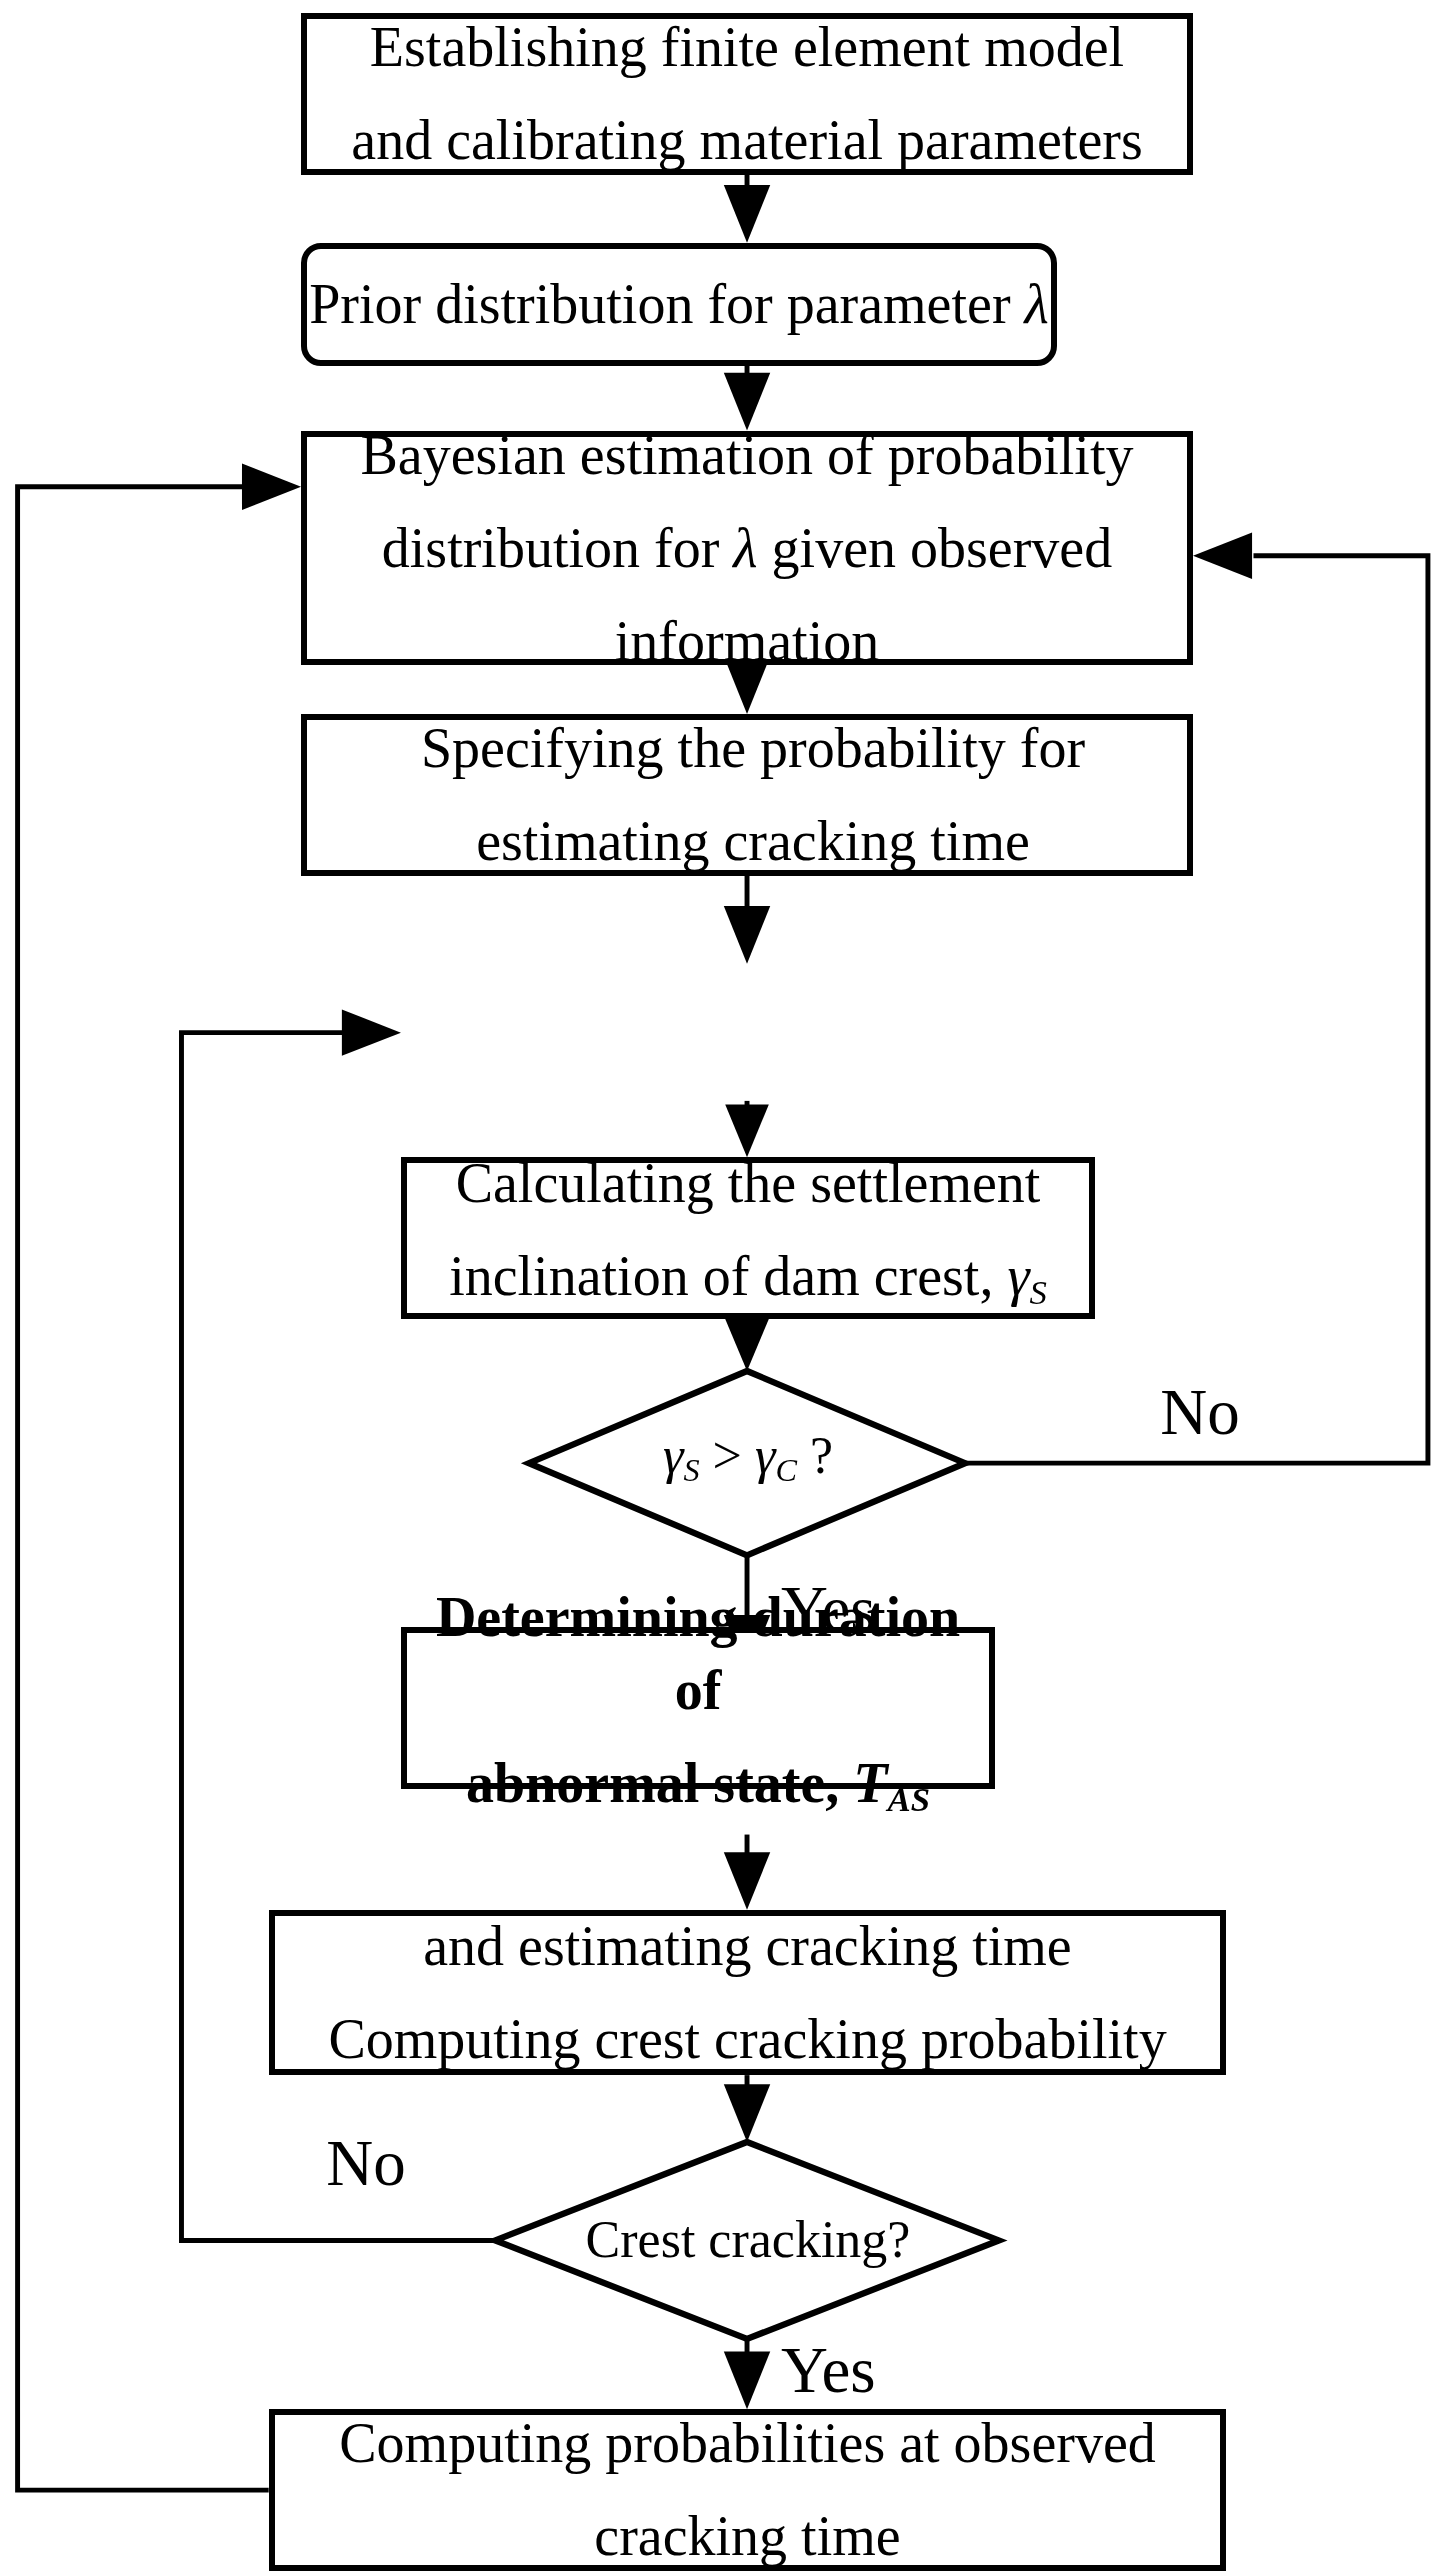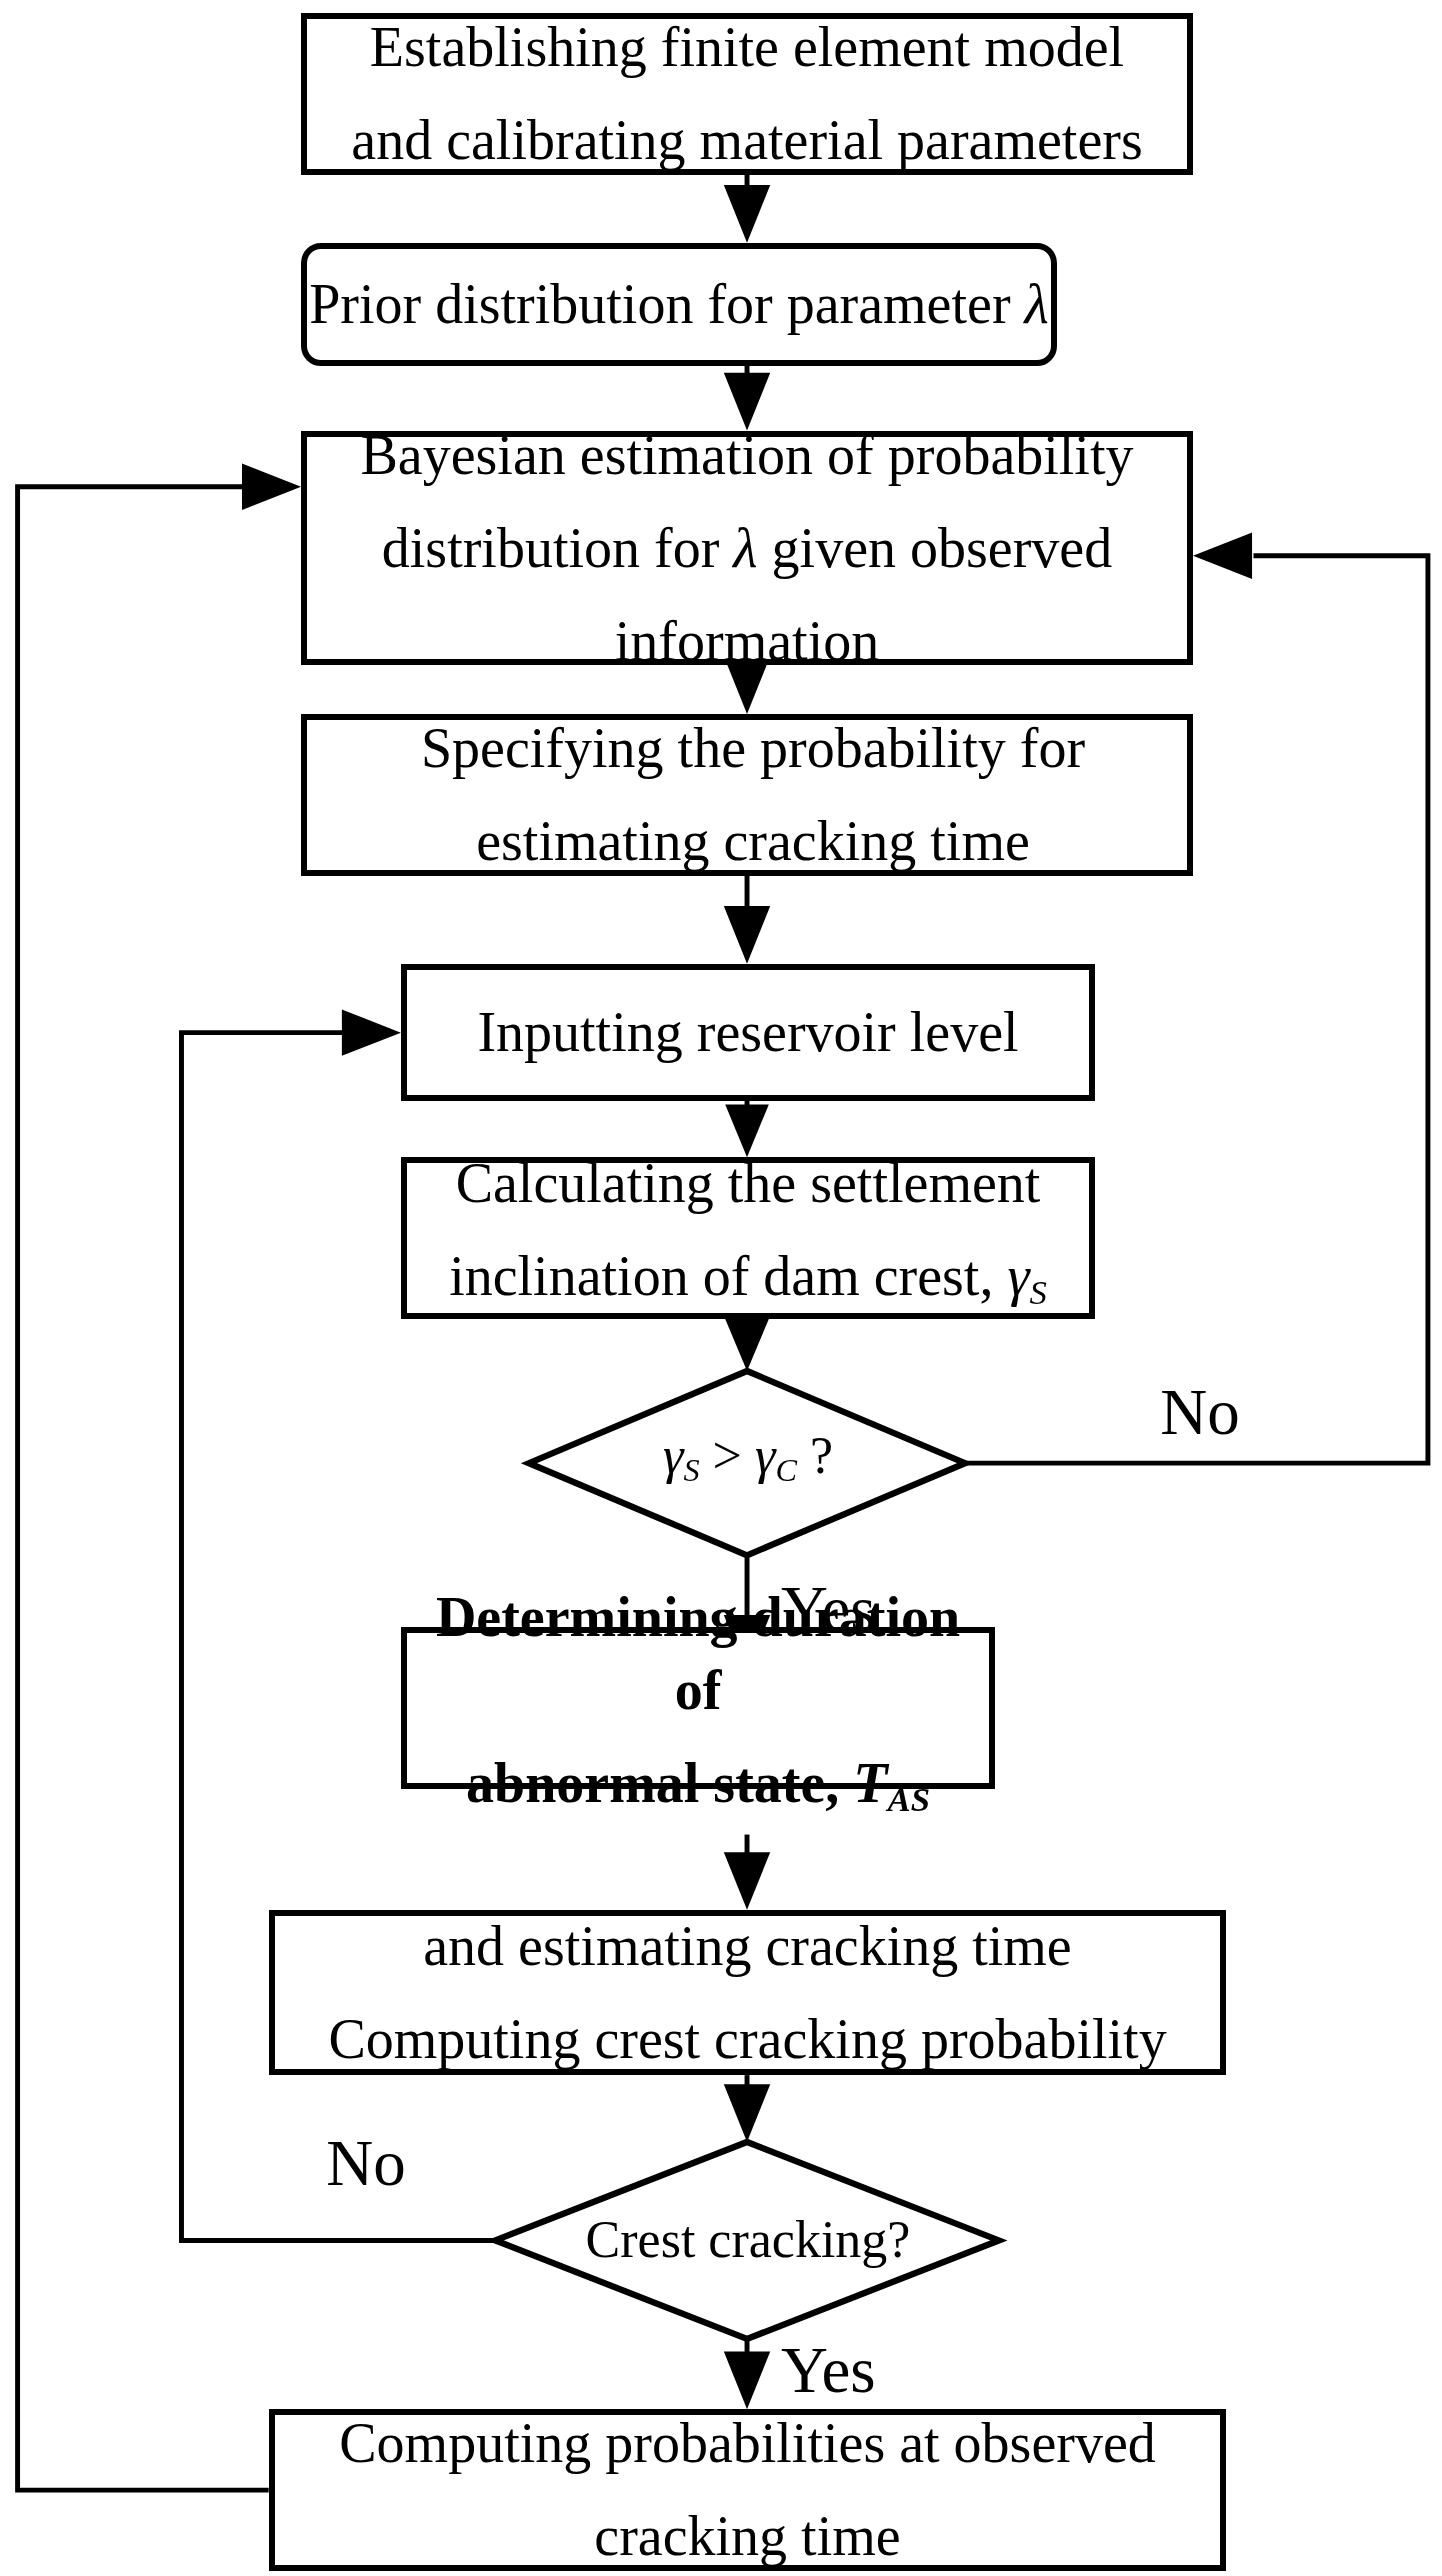--- a/index.html
+++ b/index.html
@@ -72,23 +72,20 @@
     <span class="tline">Bayesian estimation of probability</span>
     <span class="tline"><span>distribution for </span><span class="sym">λ</span><span> given observed</span></span>
     <span class="tline">information</span>
   </div>
 
   <div class="box" style="left:301px;top:714px;width:892px;height:162px;padding-left:12px;">
     <span class="tline">Specifying the probability for</span>
     <span class="tline">estimating cracking time</span>
   </div>
 
-  <div class="box" style="left:401px;top:964px;width:694px;height:137px;">
-    <span class="tline">Inputting reservoir level</span>
-  </div>
 
   <div class="box" style="left:401px;top:1157px;width:694px;height:162px;">
     <span class="tline">Calculating the settlement</span>
     <span class="tline"><span>inclination of dam crest, </span><span class="sym">γ</span><span class="sub">S</span></span>
   </div>
 
   <div class="dtext" style="left:401px;top:1421px;width:694px;height:84px;">
     <span><span class="sym">γ</span><span class="sub">S</span><span> &gt; </span><span class="sym">γ</span><span class="sub">C</span><span> ?</span></span>
   </div>
 

